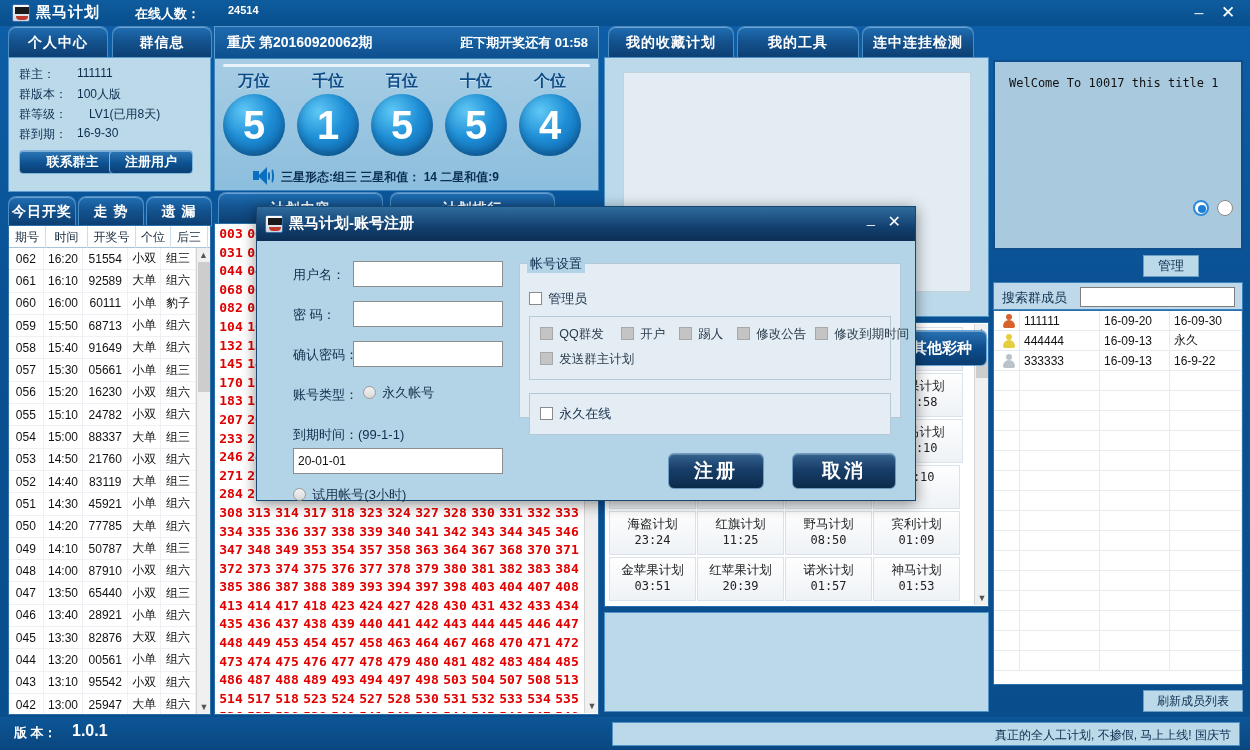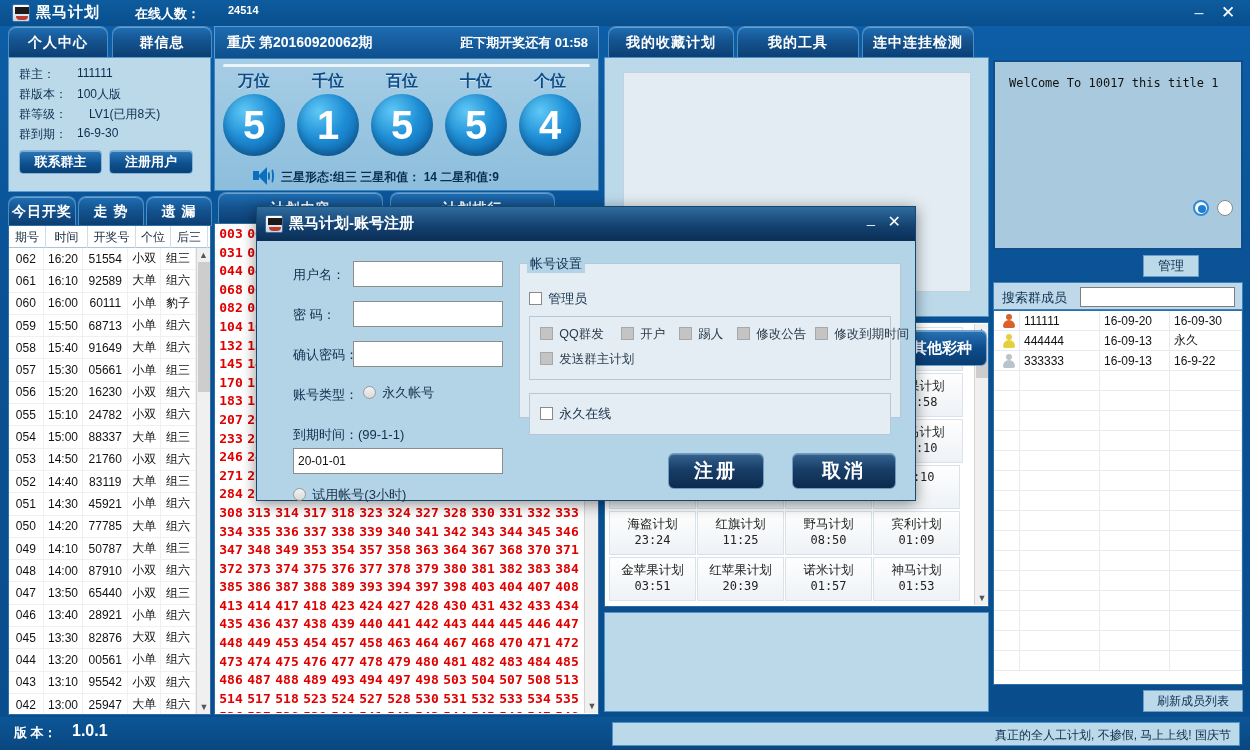--- a/index.html
+++ b/index.html
@@ -239,21 +239,21 @@
 
   <div class="grpbox">
     <div class="row grp-label" style="left:10px;top:8px;">群主：</div>
     <div class="row" style="left:68px;top:8px;">111111</div>
     <div class="row grp-label" style="left:10px;top:28px;">群版本：</div>
     <div class="row" style="left:68px;top:28px;">100人版</div>
     <div class="row grp-label" style="left:10px;top:48px;">群等级：</div>
     <div class="row" style="left:60px;top:48px;margin-left:20px;">LV1(已用8天)</div>
     <div class="row grp-label" style="left:10px;top:68px;">群到期：</div>
     <div class="row" style="left:68px;top:68px;">16-9-30</div>
-    <div class="gbtn" style="left:10px;top:92px;width:83px;">联系群主</div>
+    <div class="gbtn" style="left:10px;top:92px;width:107px;">联系群主</div>
     <div class="gbtn" style="left:100px;top:92px;width:84px;">注册用户</div>
   </div>
 
   <div class="lt-tabs">
     <div class="tab lt-tab" style="left:2px;width:68px;">今日开奖</div>
     <div class="tab lt-tab" style="left:72px;width:66px;">走 势</div>
     <div class="tab lt-tab" style="left:140px;width:66px;">遗 漏</div>
   </div>
 
   <div class="lottable">

